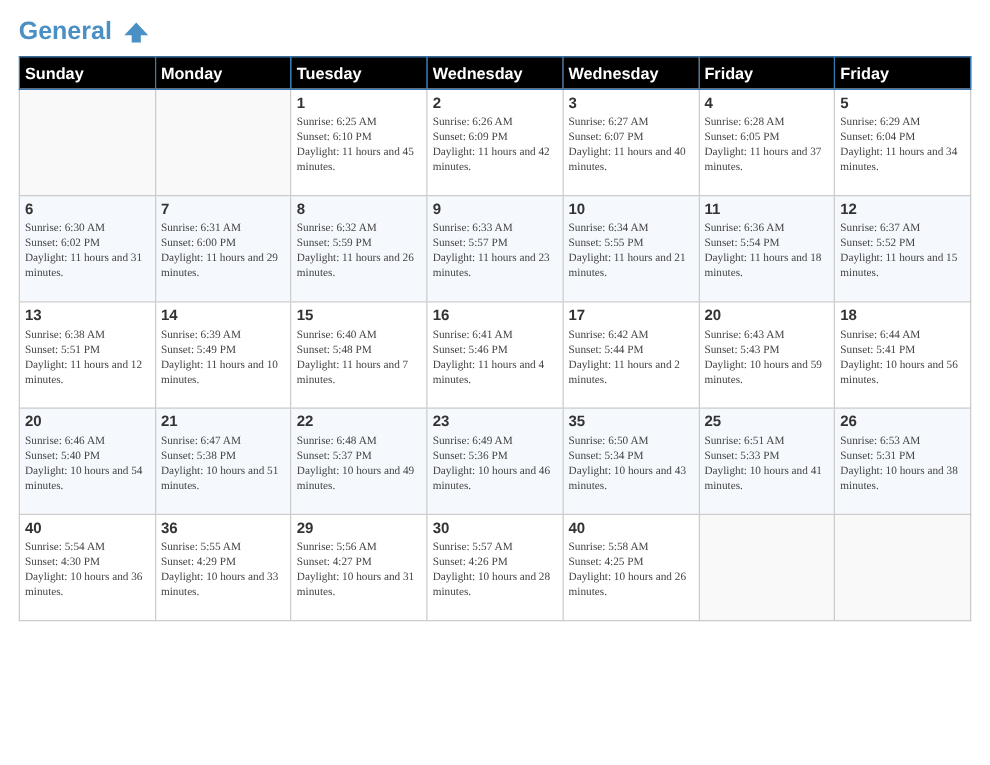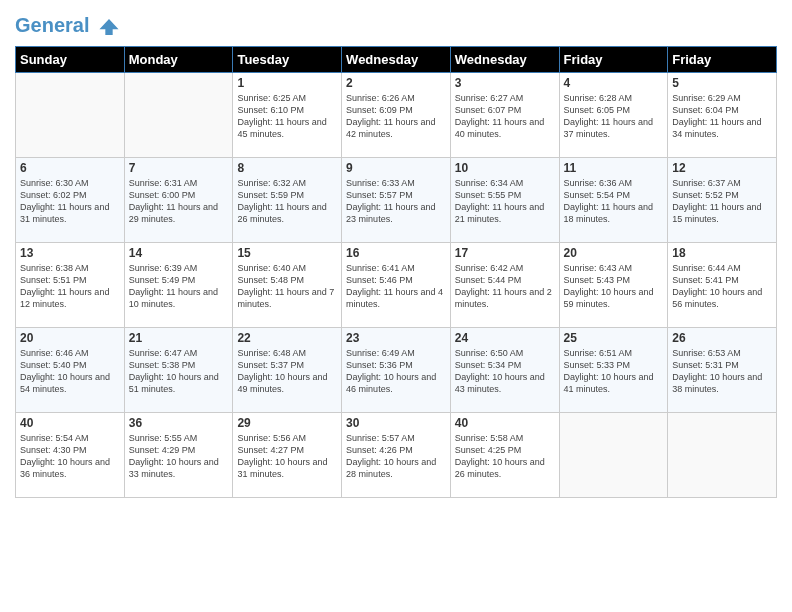--- a/index.html
+++ b/index.html
@@ -74,20 +74,21 @@
     .day-number {
       font-size: 12px;
       font-weight: bold;
       color: #333;
       margin-bottom: 2px;
     }
     .day-info {
       font-size: 9px;
       color: #444;
       line-height: 1.35;
+      font-family: Liberation Serif, serif;
     }
     .empty-cell {
       background: #f9f9f9;
     }
     tr:nth-child(even) td {
       background: #f5f9fd;
     }
     tr:nth-child(odd) td:not(.empty-cell) {
       background: #fff;
     }
@@ -221,21 +222,21 @@
           </td>
           <td>
             <div class="day-number">22</div>
             <div class="day-info">Sunrise: 6:48 AM<br>Sunset: 5:37 PM<br>Daylight: 10 hours and 49 minutes.</div>
           </td>
           <td>
             <div class="day-number">23</div>
             <div class="day-info">Sunrise: 6:49 AM<br>Sunset: 5:36 PM<br>Daylight: 10 hours and 46 minutes.</div>
           </td>
           <td>
-            <div class="day-number">24</div>
+            <div class="day-number">35</div>
             <div class="day-info">Sunrise: 6:50 AM<br>Sunset: 5:34 PM<br>Daylight: 10 hours and 43 minutes.</div>
           </td>
           <td>
             <div class="day-number">25</div>
             <div class="day-info">Sunrise: 6:51 AM<br>Sunset: 5:33 PM<br>Daylight: 10 hours and 41 minutes.</div>
           </td>
           <td>
             <div class="day-number">26</div>
             <div class="day-info">Sunrise: 6:53 AM<br>Sunset: 5:31 PM<br>Daylight: 10 hours and 38 minutes.</div>
           </td>

